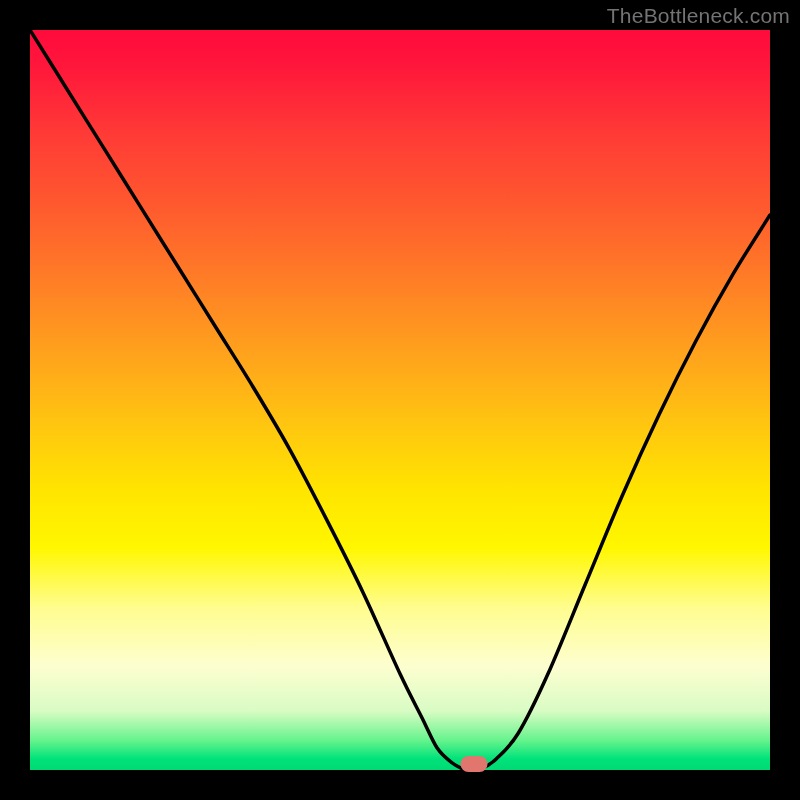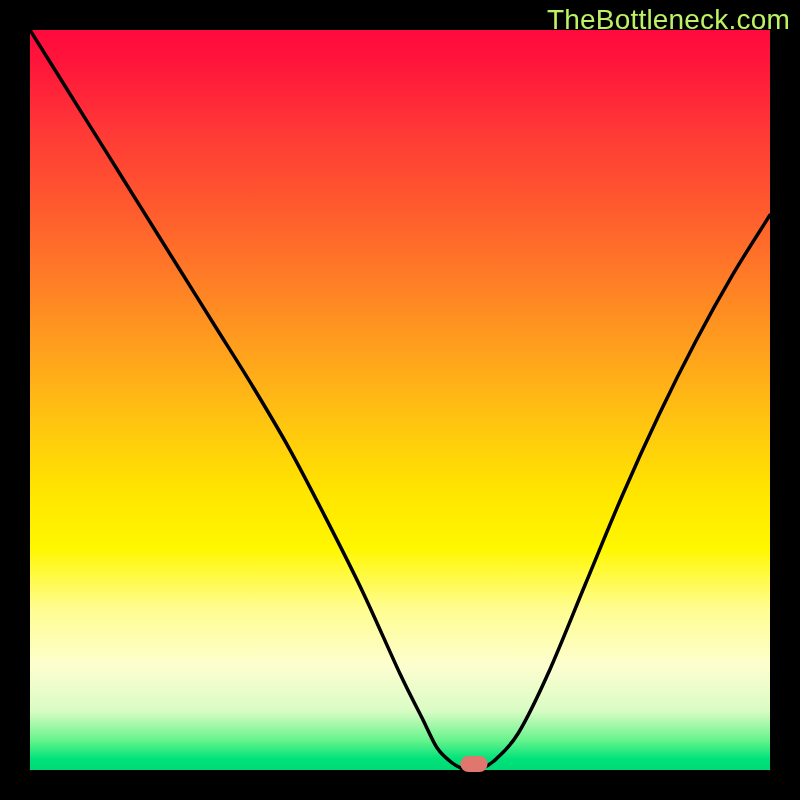--- a/index.html
+++ b/index.html
@@ -8,22 +8,22 @@
     width: 800px;
     height: 800px;
     background: #000;
     position: relative;
     font-family: Arial, Helvetica, sans-serif;
   }
   .watermark {
     position: absolute;
     top: 4px;
     right: 10px;
-    color: #bef264;
-    font-size: 28px;
+    color: #737373;
+    font-size: 21px;
     font-weight: 500;
     z-index: 10;
     letter-spacing: 0.2px;
   }
   .plot-area {
     position: absolute;
     left: 30px;
     top: 30px;
     width: 740px;
     height: 740px;

